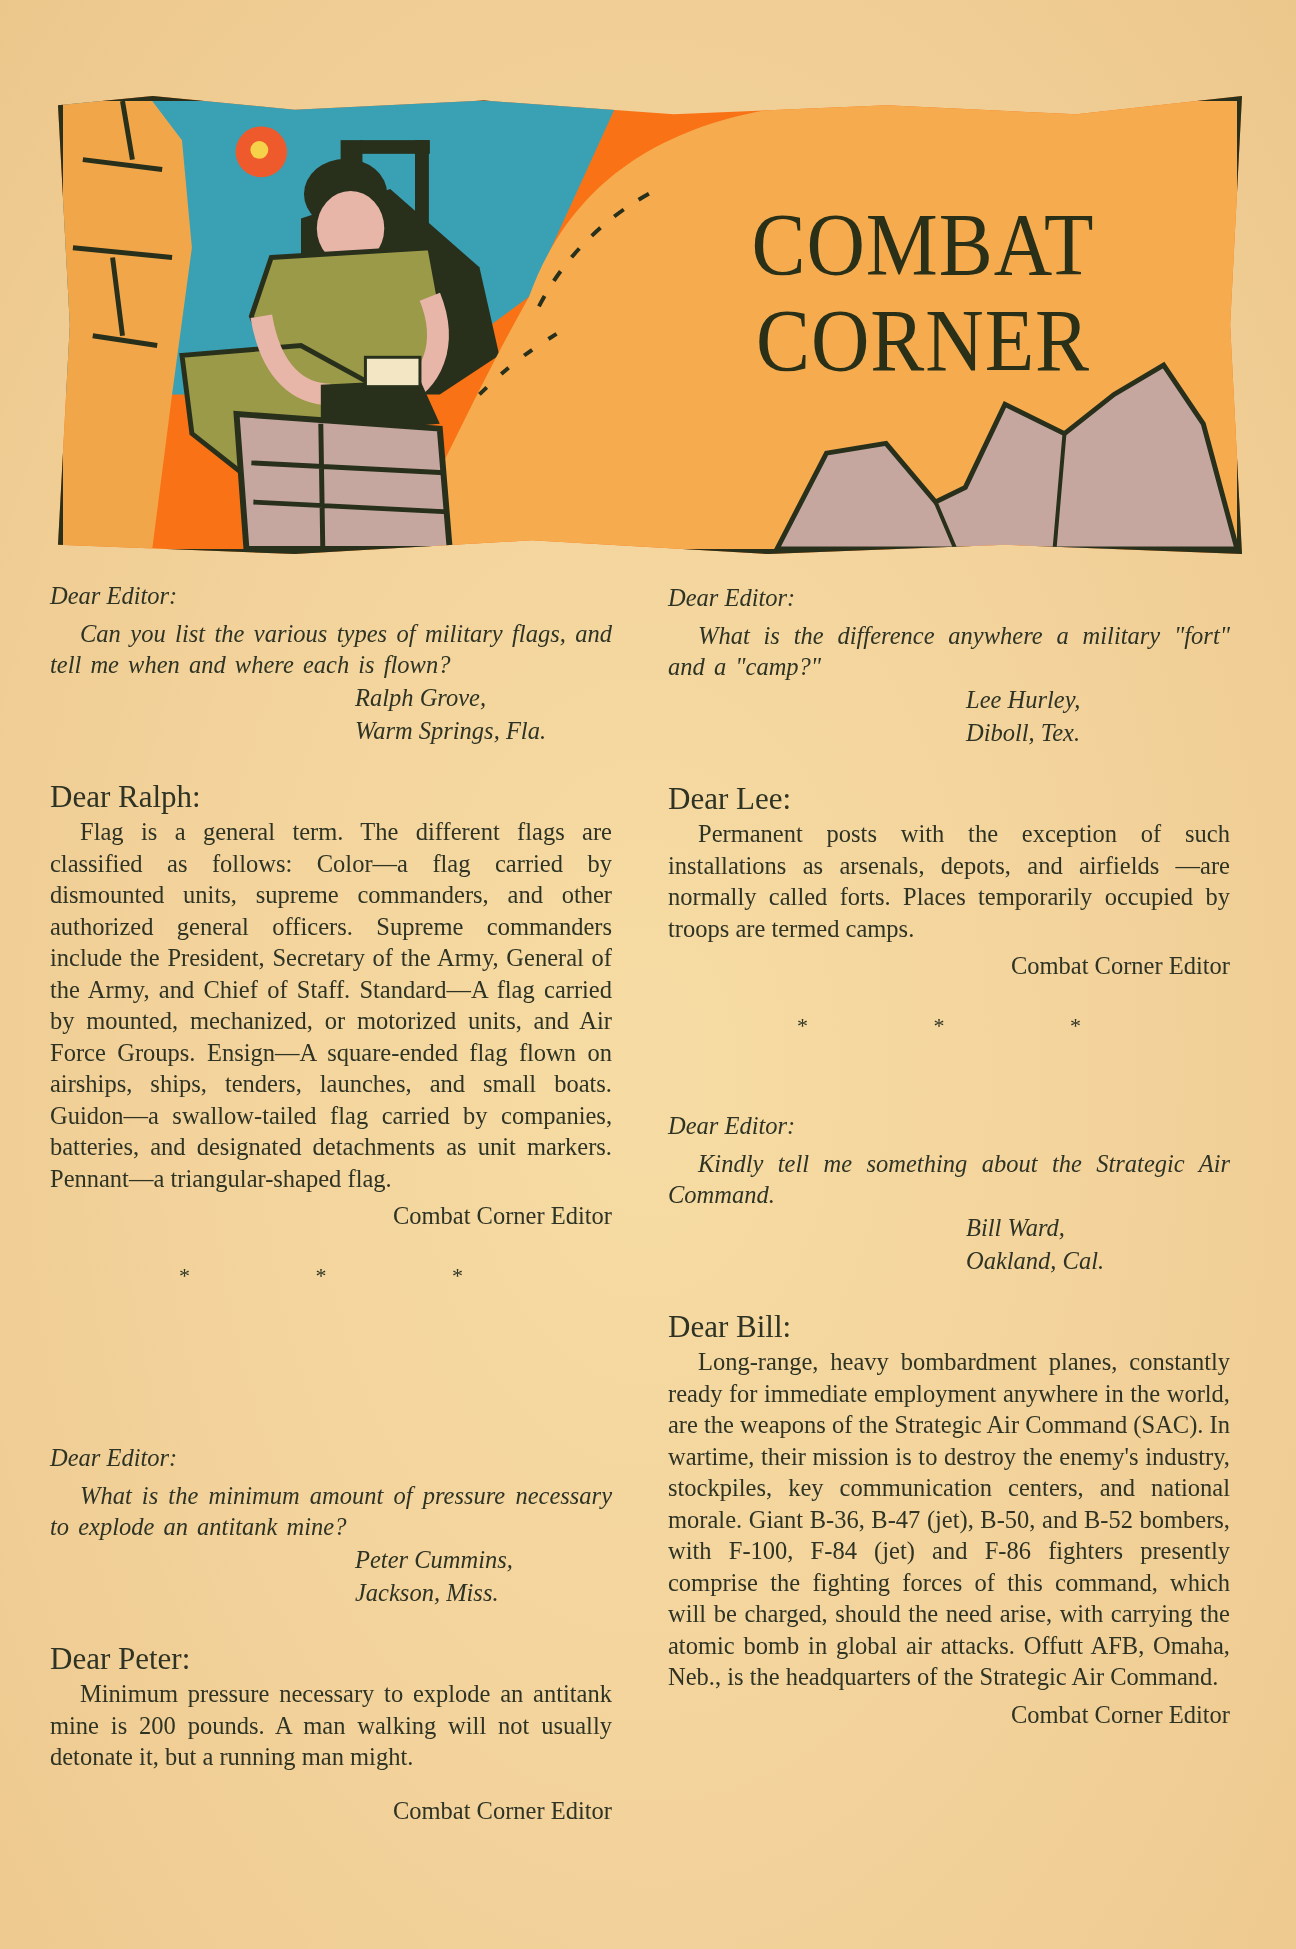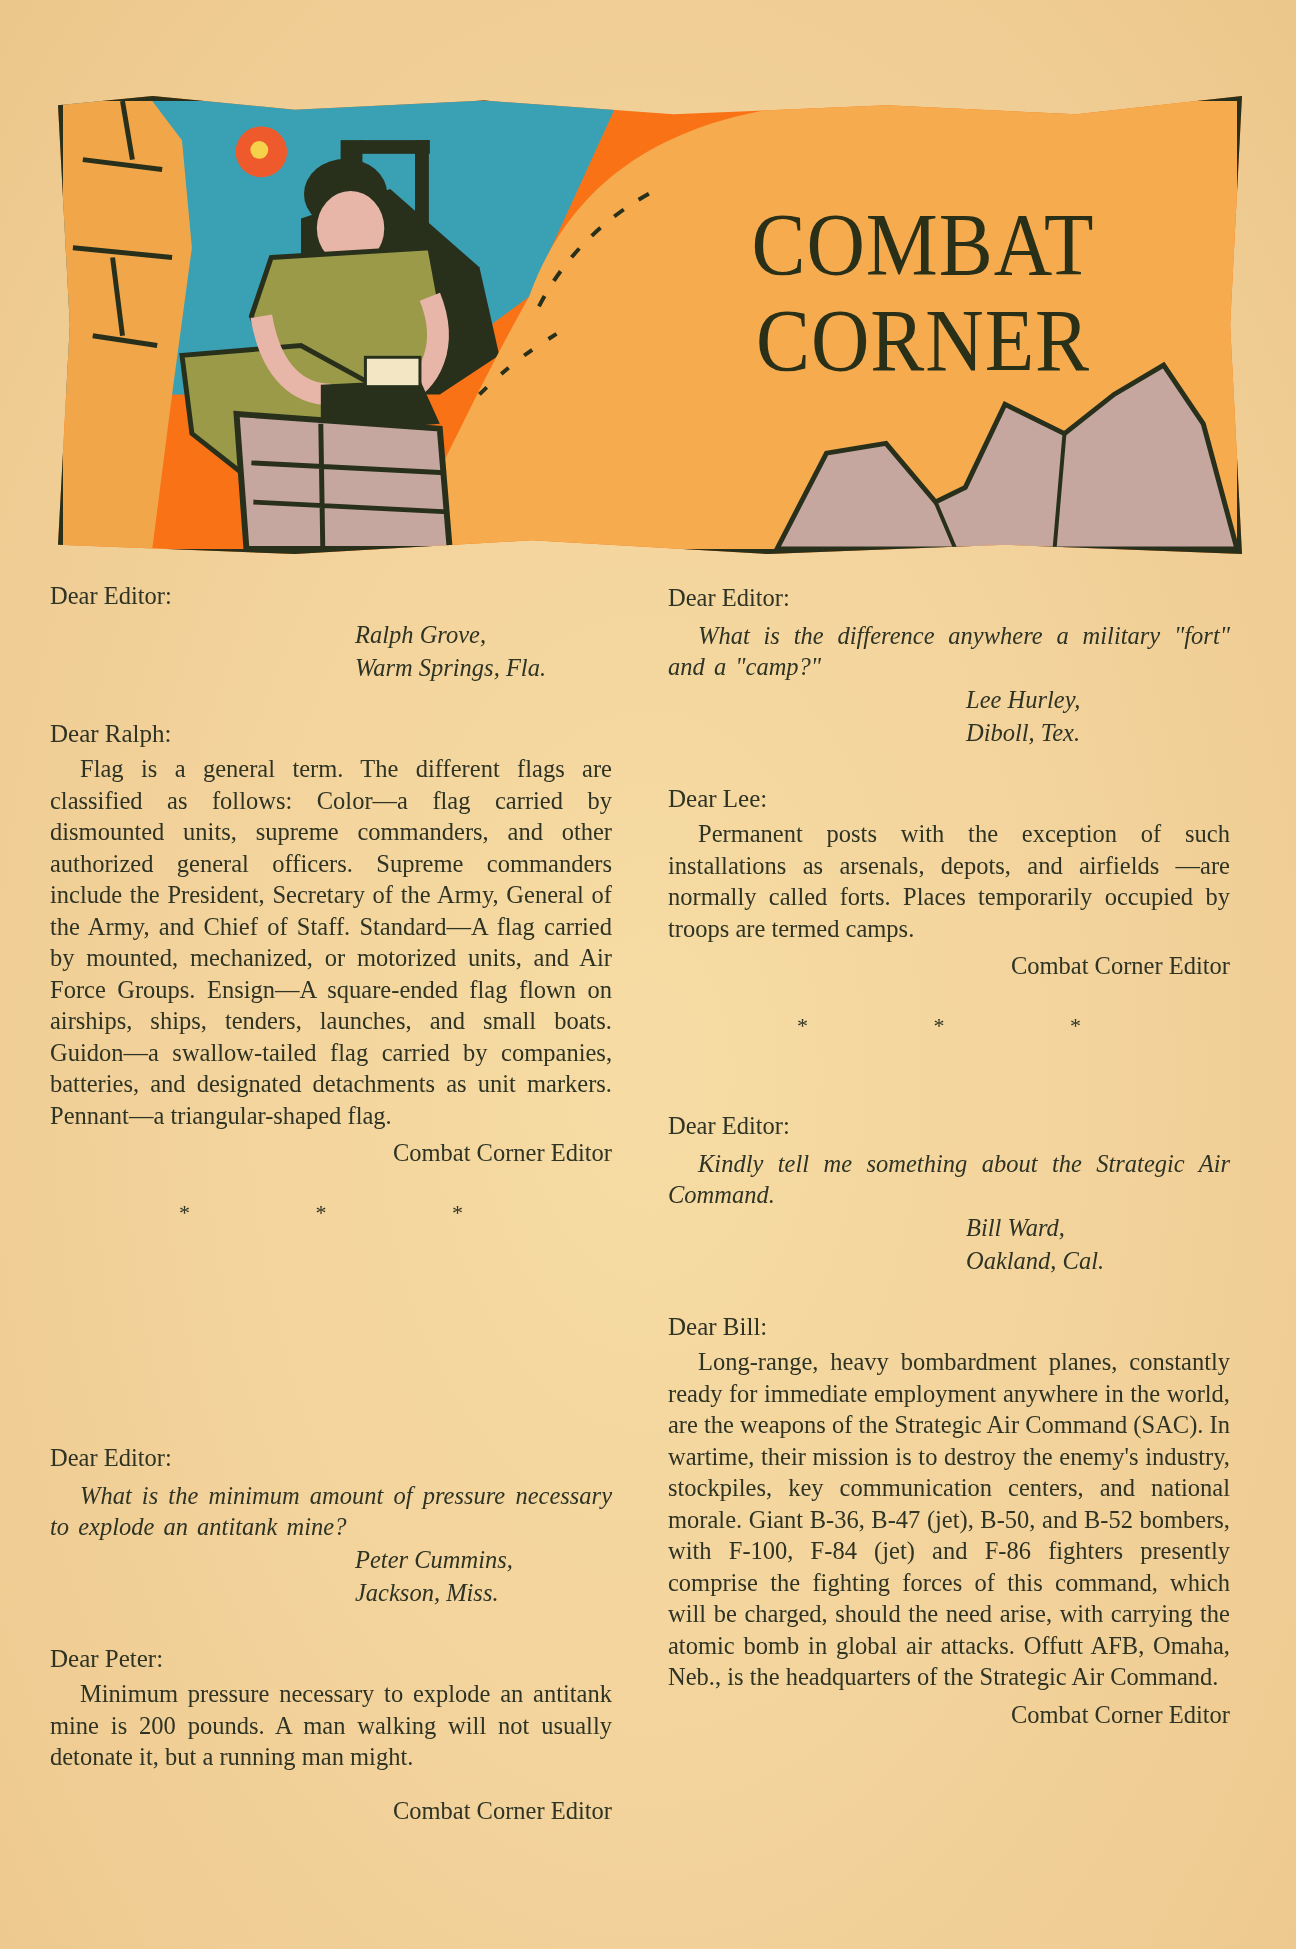--- a/index.html
+++ b/index.html
@@ -18,25 +18,25 @@
   .banner svg { position:absolute; left:0; top:0; width:100%; height:100%; }
   .banner-title {
     position:absolute; left:620px; top:96px; width:480px; text-align:center;
     font-family:"Liberation Serif", "DejaVu Serif", serif;
     font-size:88px; line-height:96px; color:#2a3018; letter-spacing:1px;
     transform: scaleX(0.92);
   }
   .col { position:absolute; width:562px; font-size:24.5px; line-height:31.5px; }
   .col.left { left:50px; top:580px; }
   .col.right { left:668px; top:582px; }
-  .salute-it { margin:0 0 6px 0; }
+  .salute-it { font-style:italic; margin:0 0 6px 0; }
   .q { font-style:italic; text-indent:30px; text-align:justify; margin:0; word-spacing:3px; }
   .sig { font-style:italic; margin-left:305px; margin-top:0; line-height:33px; }
   .col.right .sig { margin-left:298px; }
-  .salute { margin-top:34px; margin-bottom:4px; font-size:25px; }
+  .salute { margin-top:34px; margin-bottom:4px; font-size:31px; }
   .ans { text-indent:30px; text-align:justify; margin:0; }
   .editor { text-align:right; margin-top:6px; }
   .stars { text-align:center; letter-spacing:60px; font-size:22px; margin:28px 0 42px 40px; }
   .block { position:absolute; left:0; width:100%; }
 </style>
 </head>
 <body>
 
 <div class="banner">
   <svg viewBox="0 0 1184 458" preserveAspectRatio="none">
@@ -76,20 +76,21 @@
   </svg>
   <div class="banner-title">
     <div>COMBAT</div>
     <div>CORNER</div>
   </div>
 </div>
 
 <div class="col left">
   <div class="block" style="top:0">
     <div class="salute-it">Dear Editor:</div>
+    <p class="q">Can you list the various types of military flags, and tell me when and where each is flown?</p>
     <div class="sig">
       <div>Ralph Grove,</div>
       <div>Warm Springs, Fla.</div>
     </div>
     <div class="salute">Dear Ralph:</div>
     <p class="ans">Flag is a general term. The different flags are classified as follows: Color—a flag carried by dismounted units, supreme commanders, and other authorized general officers. Supreme commanders include the President, Secretary of the Army, General of the Army, and Chief of Staff. Standard—A flag carried by mounted, mechanized, or motorized units, and Air Force Groups. Ensign—A square-ended flag flown on airships, ships, tenders, launches, and small boats. Guidon—a swallow-tailed flag carried by companies, batteries, and designated detachments as unit markers. Pennant—a triangular-shaped flag.</p>
     <div class="editor">Combat Corner Editor</div>
     <div class="stars">* * *</div>
   </div>
   <div class="block" style="top:862px">

